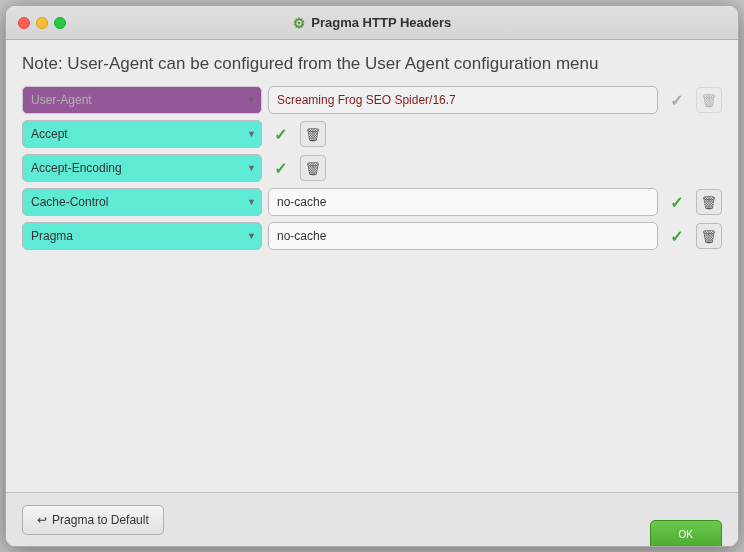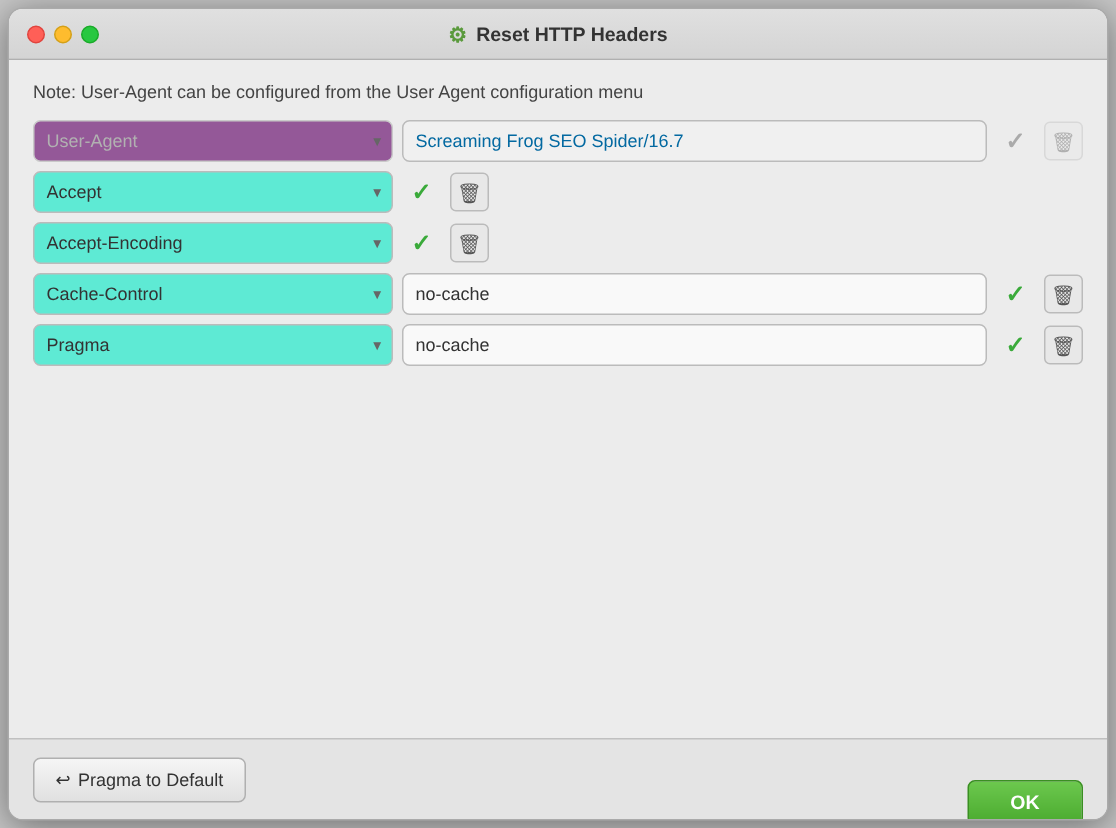--- a/index.html
+++ b/index.html
@@ -69,21 +69,21 @@
 
     .content {
       flex: 1;
       padding: 14px 16px 10px 16px;
       display: flex;
       flex-direction: column;
       gap: 8px;
     }
 
     .note-text {
-      font-size: 12px;
+      font-size: 17px;
       color: #444;
       margin-bottom: 4px;
     }
 
     .rows-area {
       display: flex;
       flex-direction: column;
       gap: 6px;
     }
 
@@ -132,21 +132,21 @@
       height: 28px;
       border: 1px solid #bbb;
       border-radius: 5px;
       padding: 0 8px;
       font-size: 12px;
       background: #f9f9f9;
       color: #333;
     }
 
     .header-value:disabled {
-      color: #0369a1;
+      color: #7f1d1d;
       background: #f0f0f0;
     }
 
     .check-btn {
       width: 26px;
       height: 26px;
       display: flex;
       align-items: center;
       justify-content: center;
       border: none;
@@ -225,41 +225,41 @@
       align-items: center;
       gap: 5px;
     }
 
     .ok-btn {
       height: 30px;
       padding: 0 28px;
       background: linear-gradient(to bottom, #6cc84e, #4aaa2e);
       border: 1px solid #3a8f22;
       border-radius: 5px;
-      font-size: 13px;
-      font-weight: 700;
+      font-size: 10px;
+      font-weight: 400;
       color: #fff;
       cursor: pointer;
       margin-top: 30px;
     }
   </style>
 </head>
 <body>
 
 <div class="window">
 
   <div class="titlebar">
     <div class="traffic-lights">
       <div class="traffic-light tl-close"></div>
       <div class="traffic-light tl-minimize"></div>
       <div class="traffic-light tl-maximize"></div>
     </div>
     <div class="titlebar-title">
       <span class="title-icon">⚙</span>
-      <span>Reset HTTP Headers</span>
+      <span>Pragma HTTP Headers</span>
     </div>
   </div>
 
   <div class="content">
     <div class="note-text">Note: User-Agent can be configured from the User Agent configuration menu</div>
 
     <div class="rows-area">
 
       <div class="header-row">
         <div class="header-select-wrap">

